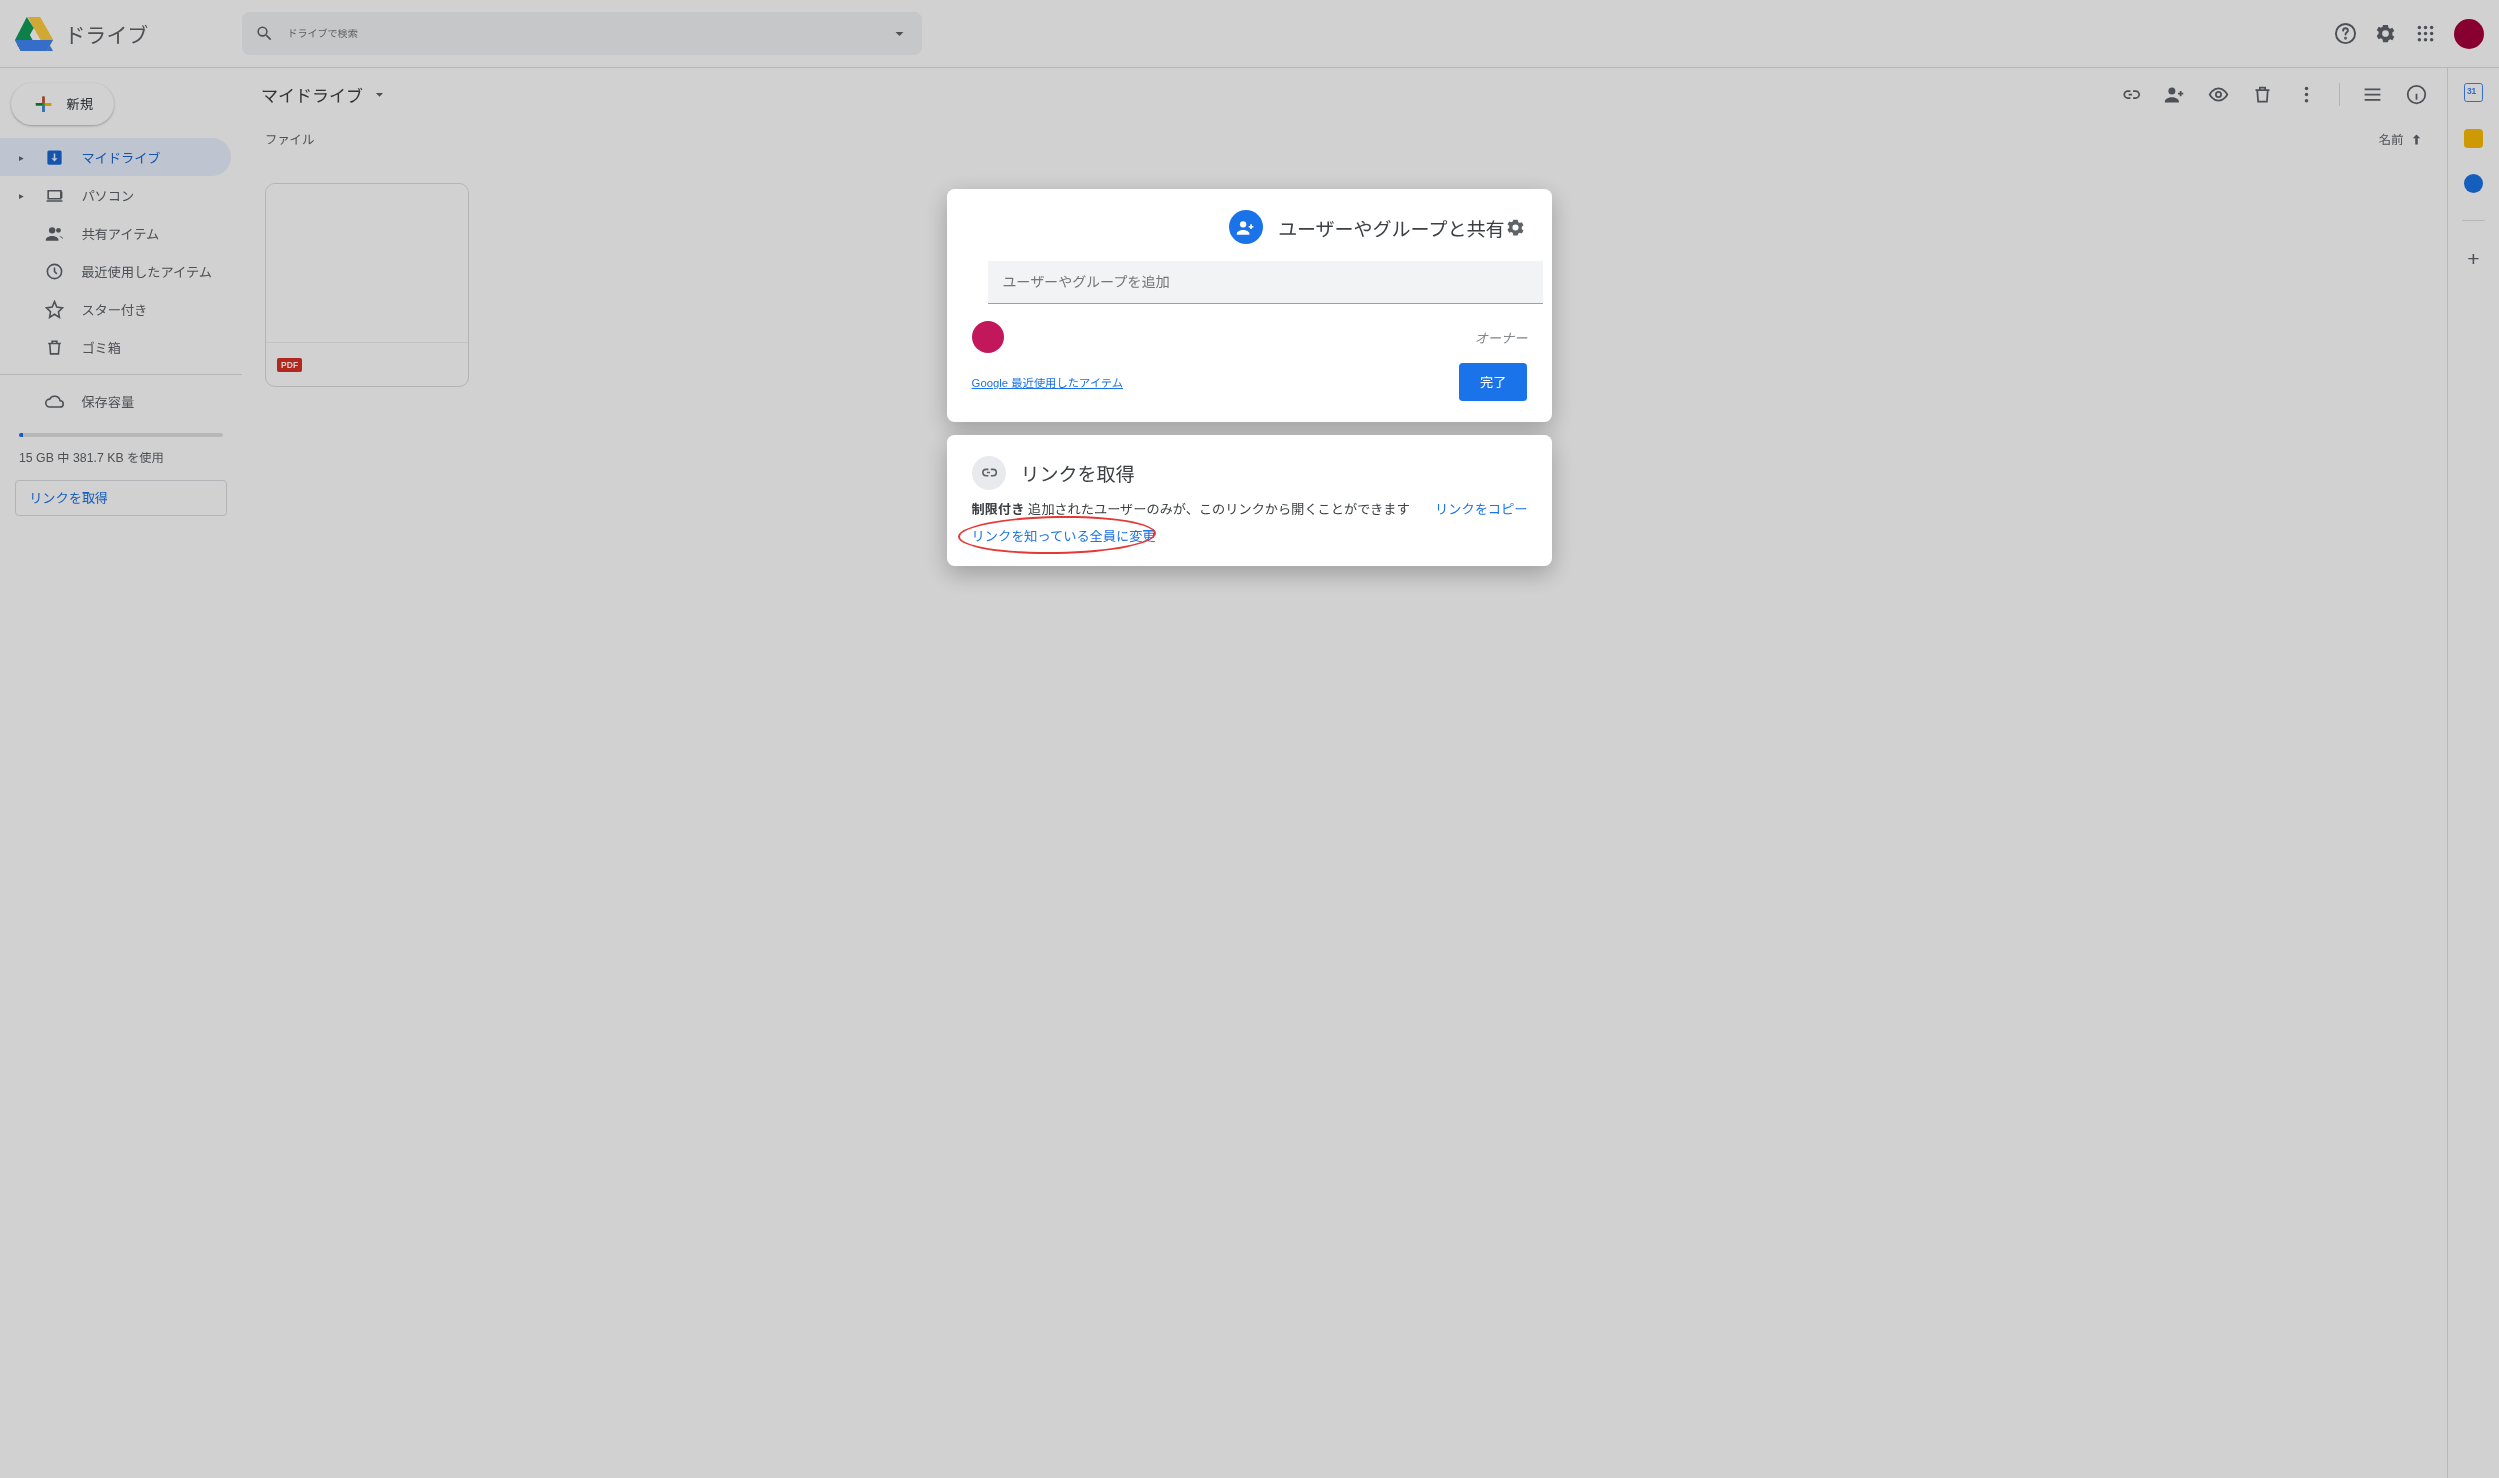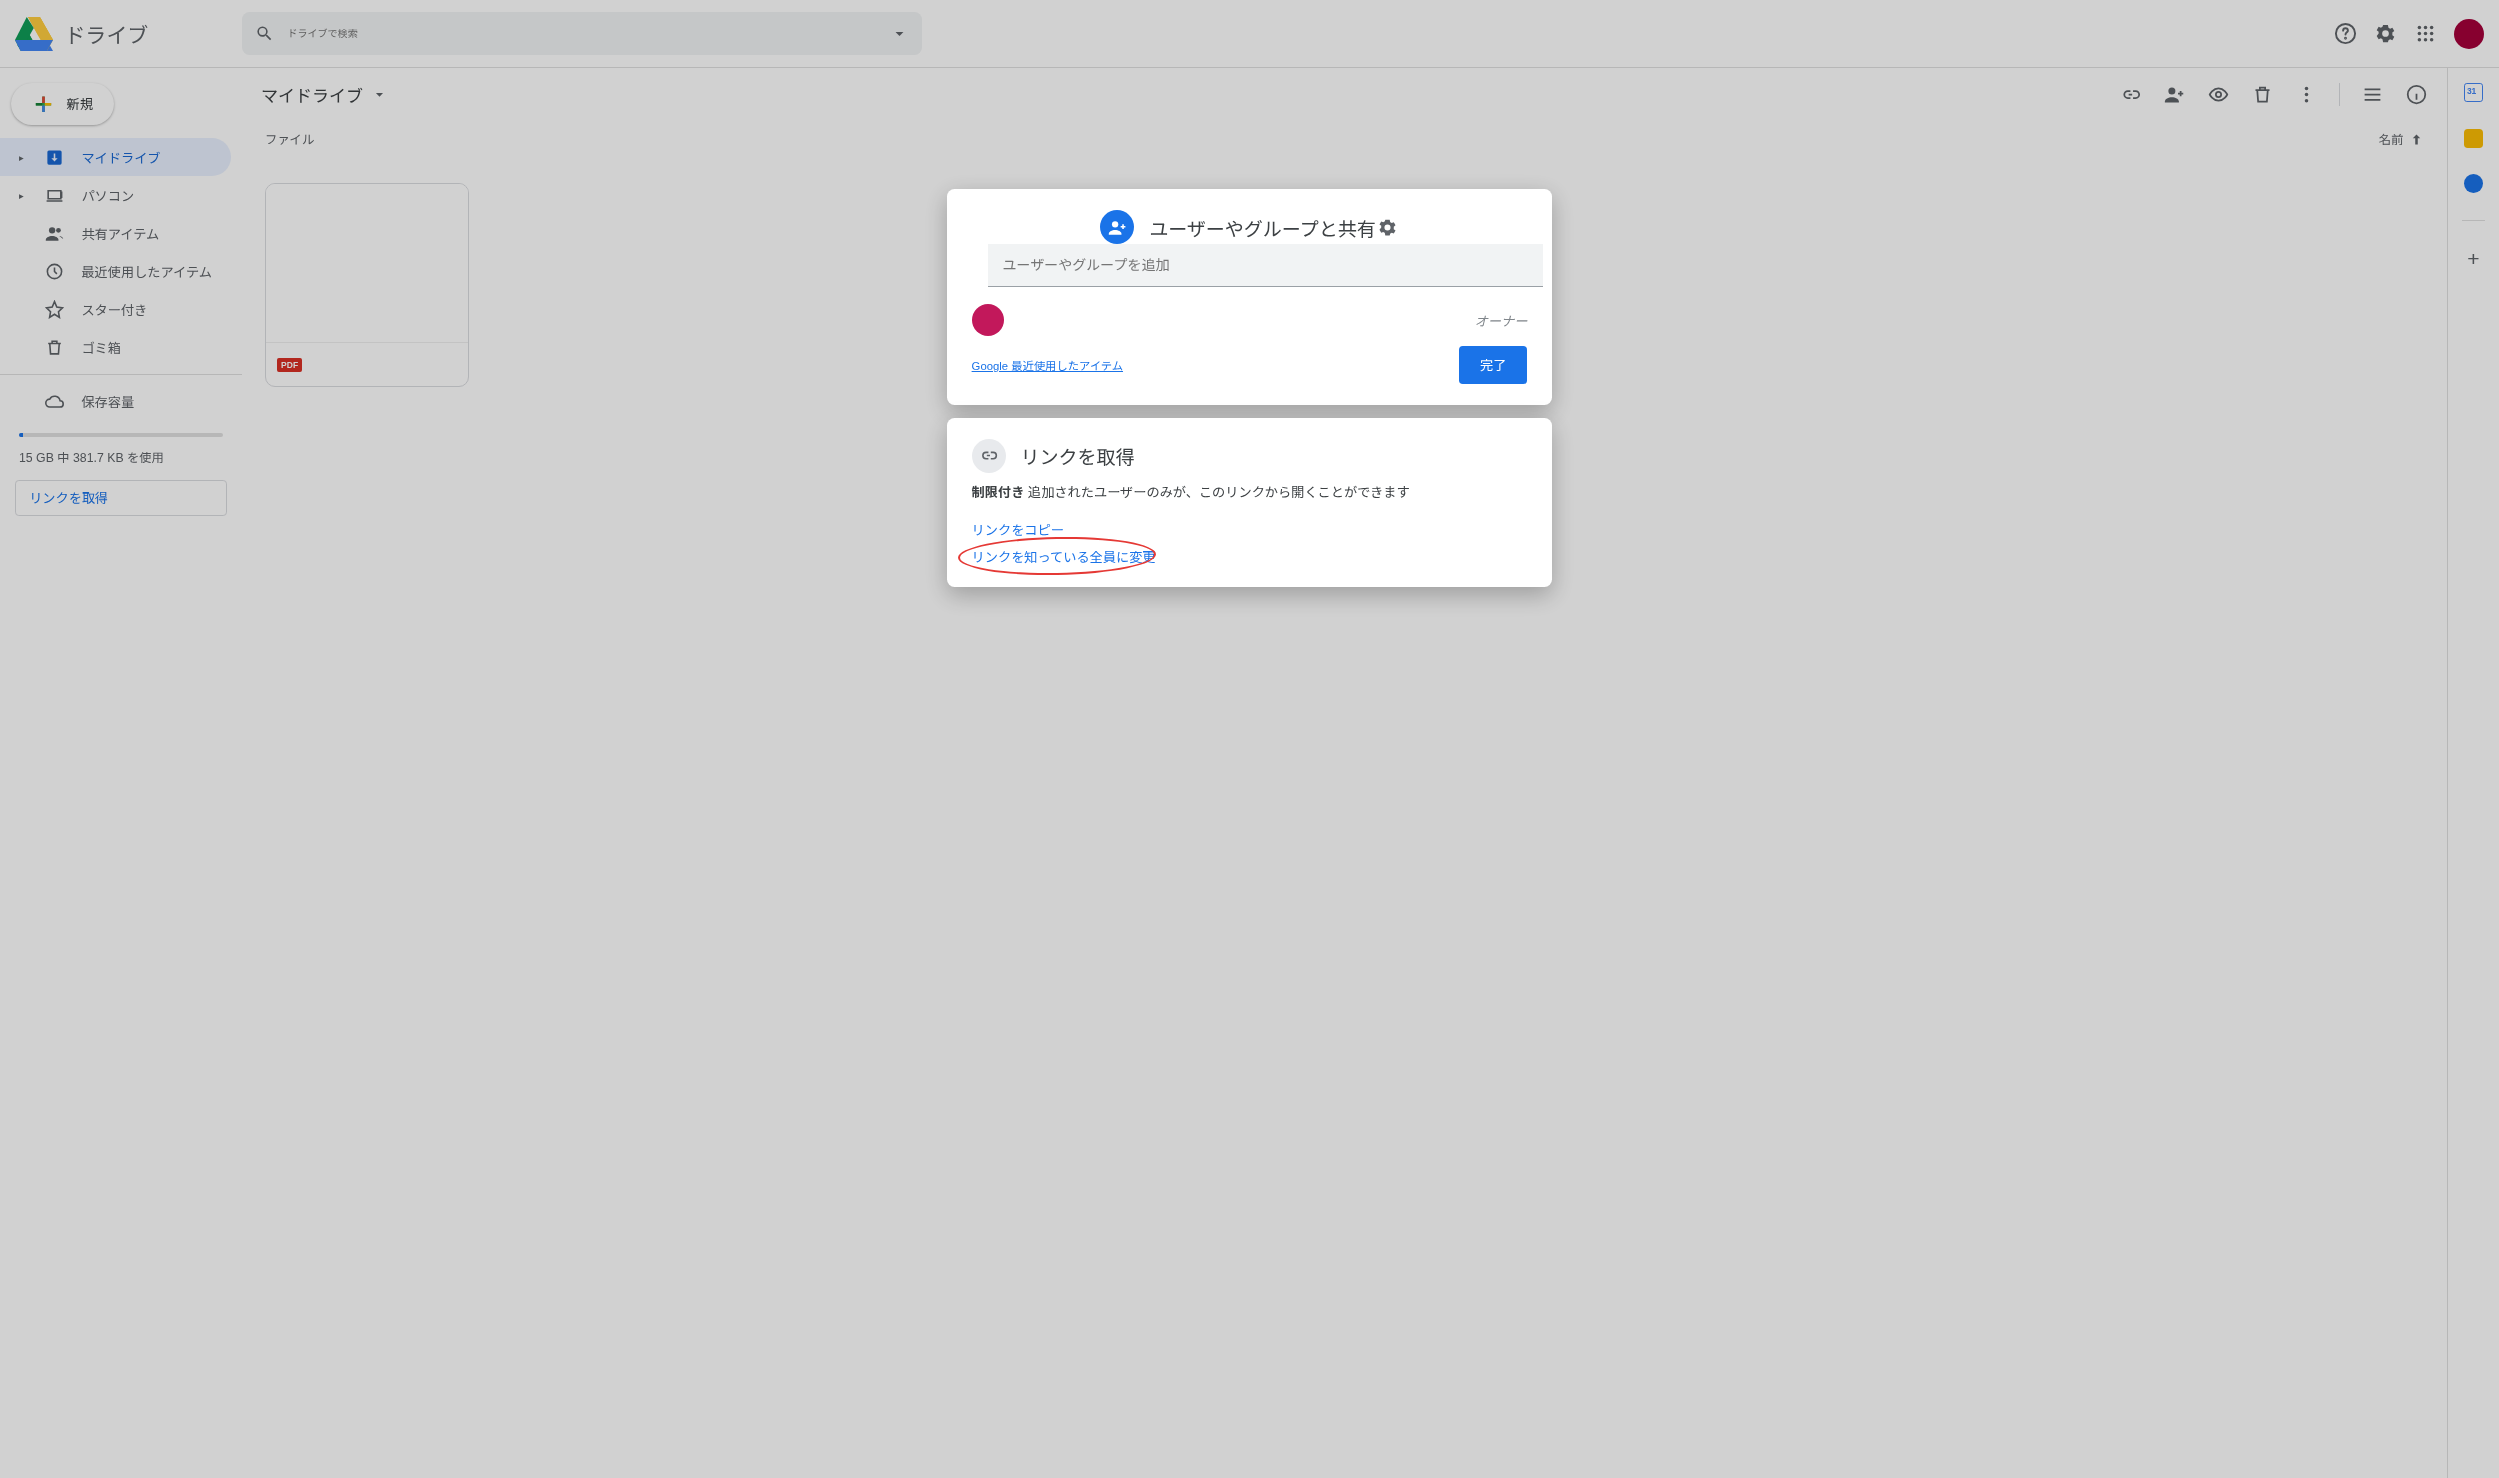--- a/index.html
+++ b/index.html
@@ -88,37 +88,37 @@
   
   .scrim {
     position:fixed; inset:0; background:rgba(0,0,0,.18); display:flex; align-items:flex-start;
     justify-content:center; padding-top: 189px;
   }
   .dialog-stack { display:flex; flex-direction:column; gap:13.2px; width: 605px; }
   .dialog {
     background:#fff; border-radius:7.6px; box-shadow: 0 7.6px 23px rgba(0,0,0,.25);
     padding: 21px 24.6px;
   }
-  .dlg-head { display:flex; align-items:center; justify-content:center; }
+  .dlg-head { display:flex; align-items:center; justify-content:flex-end; margin-bottom: 17px; }
   .dlg-title-wrap { display:flex; align-items:center; gap:15px; }
   .round-blue { width:34px; height:34px; border-radius:50%; background:#1a73e8; color:#fff; display:flex;align-items:center;justify-content:center; }
   .round-grey { width:34px; height:34px; border-radius:50%; background:#e8eaed; color:#5f6368; display:flex;align-items:center;justify-content:center; }
   .dlg-title { font-size:19px; color:#3c4043; }
   .dlg-input {
     background:#f1f3f4; border:none; border-bottom:0.9px solid #9aa0a6; width:100%;
     padding: 13.2px 15px; font-size:14px; color:#4d7c0f; outline:none;margin-left:16px;
   }
   .owner-row { display:flex; align-items:center; justify-content:space-between; margin: 17px 0 9.4px; }
   .owner-avatar { width:32px; height:32px; border-radius:50%; background:#c2185b; }
   .owner-label { color:#80868b; font-style:italic; font-size:13.2px; }
   .dlg-foot { display:flex; align-items:center; justify-content:space-between; margin-top: 9.4px; }
   .feedback-link { color:#1a73e8; font-size:11.3px; text-decoration:underline; cursor:pointer; }
   .done-btn { background:#1a73e8; color:#fff; border:none; border-radius:3.8px; padding:9.4px 21px; font-size:13.2px; cursor:pointer; }
 
-  .link-desc { font-size:13.2px; color:#3c4043; margin-top:3px; display:flex; justify-content:space-between; gap:19px; align-items:flex-start;flex-direction:column; }
+  .link-desc { font-size:13.2px; color:#3c4043; margin-top:3px; display:flex; justify-content:space-between; gap:19px; align-items:flex-start; }
   .link-desc .left { flex:1; }
   .restricted { font-weight:bold; }
   .copy-link { color:#1a73e8; font-size:13.2px; white-space:nowrap; cursor:pointer; }
   .change-link-wrap { position:relative; display:inline-block; margin-top:7.6px; }
   .change-link { color:#1a73e8; font-size:13.2px; cursor:pointer; text-decoration:none; }
   .red-circle {
     position:absolute; border:2.8px solid #e53935; border-radius:50%;
     width: 198px; height: 38px; left:-13.2px; top:-9.4px; pointer-events:none;
     transform: rotate(-1deg);
   }

